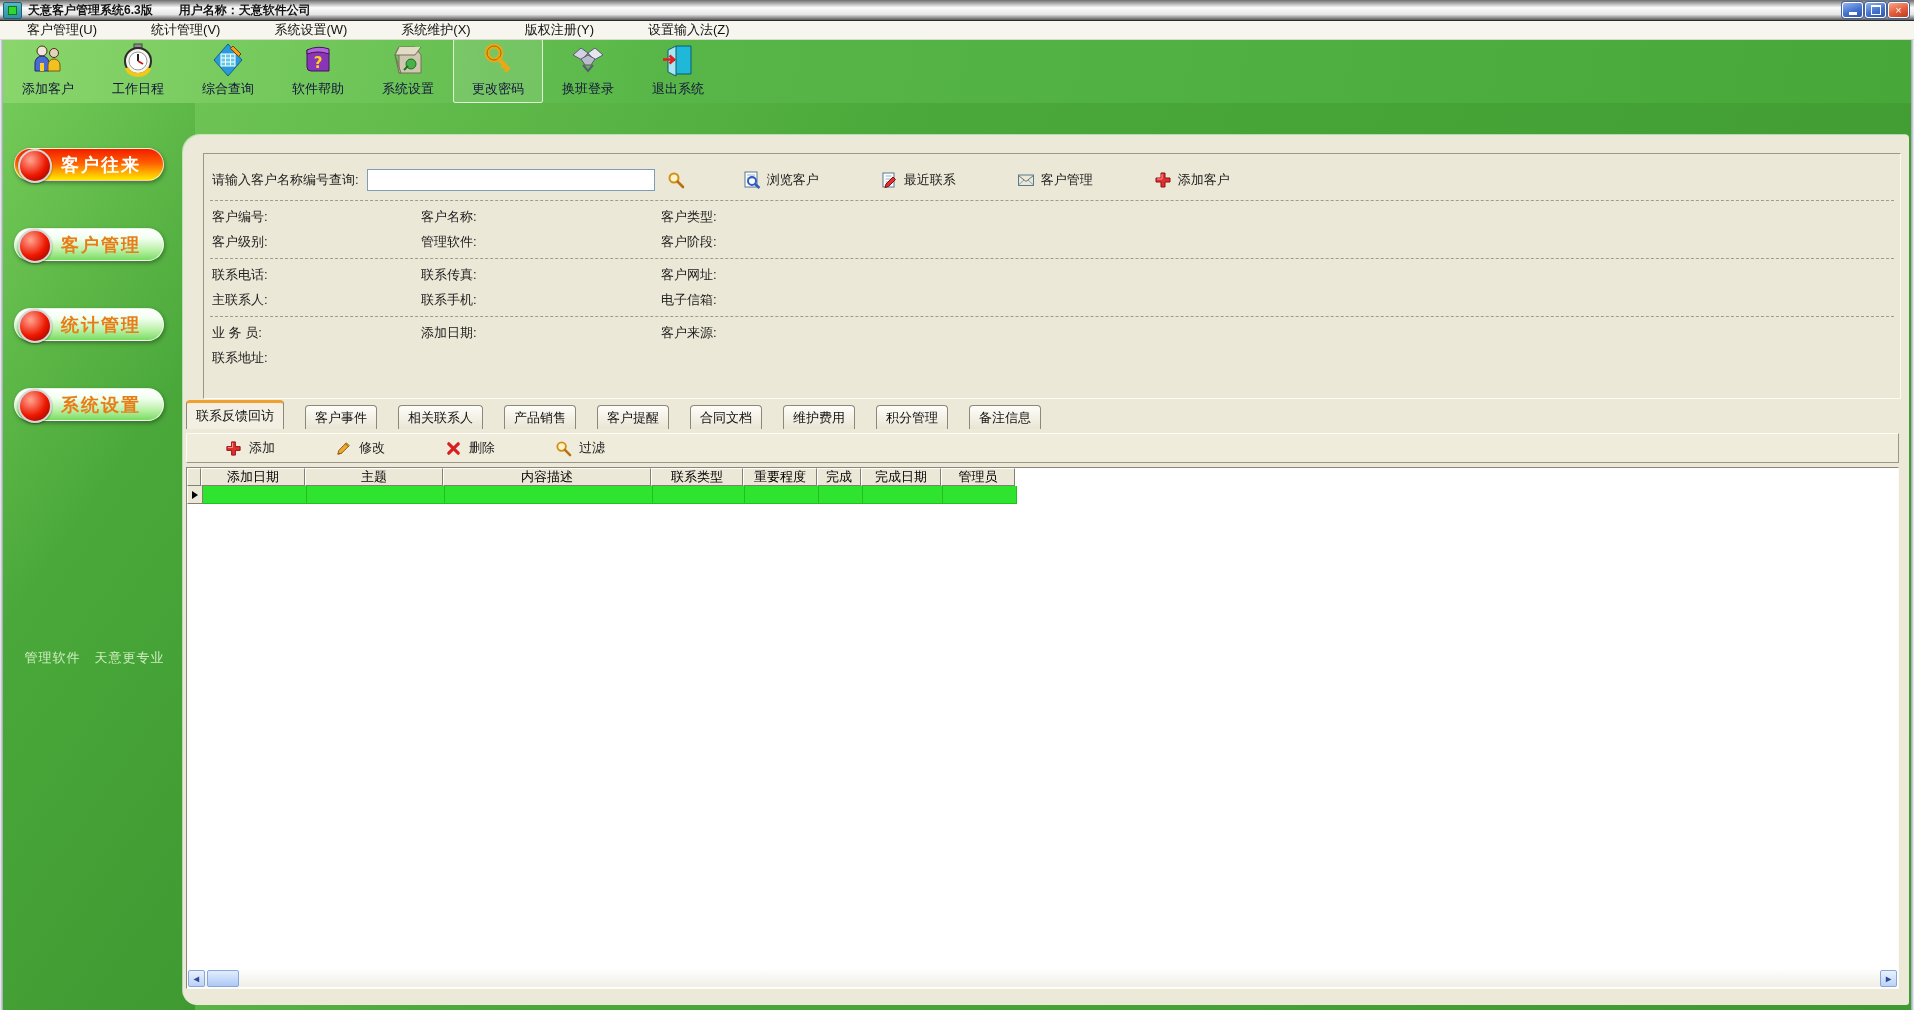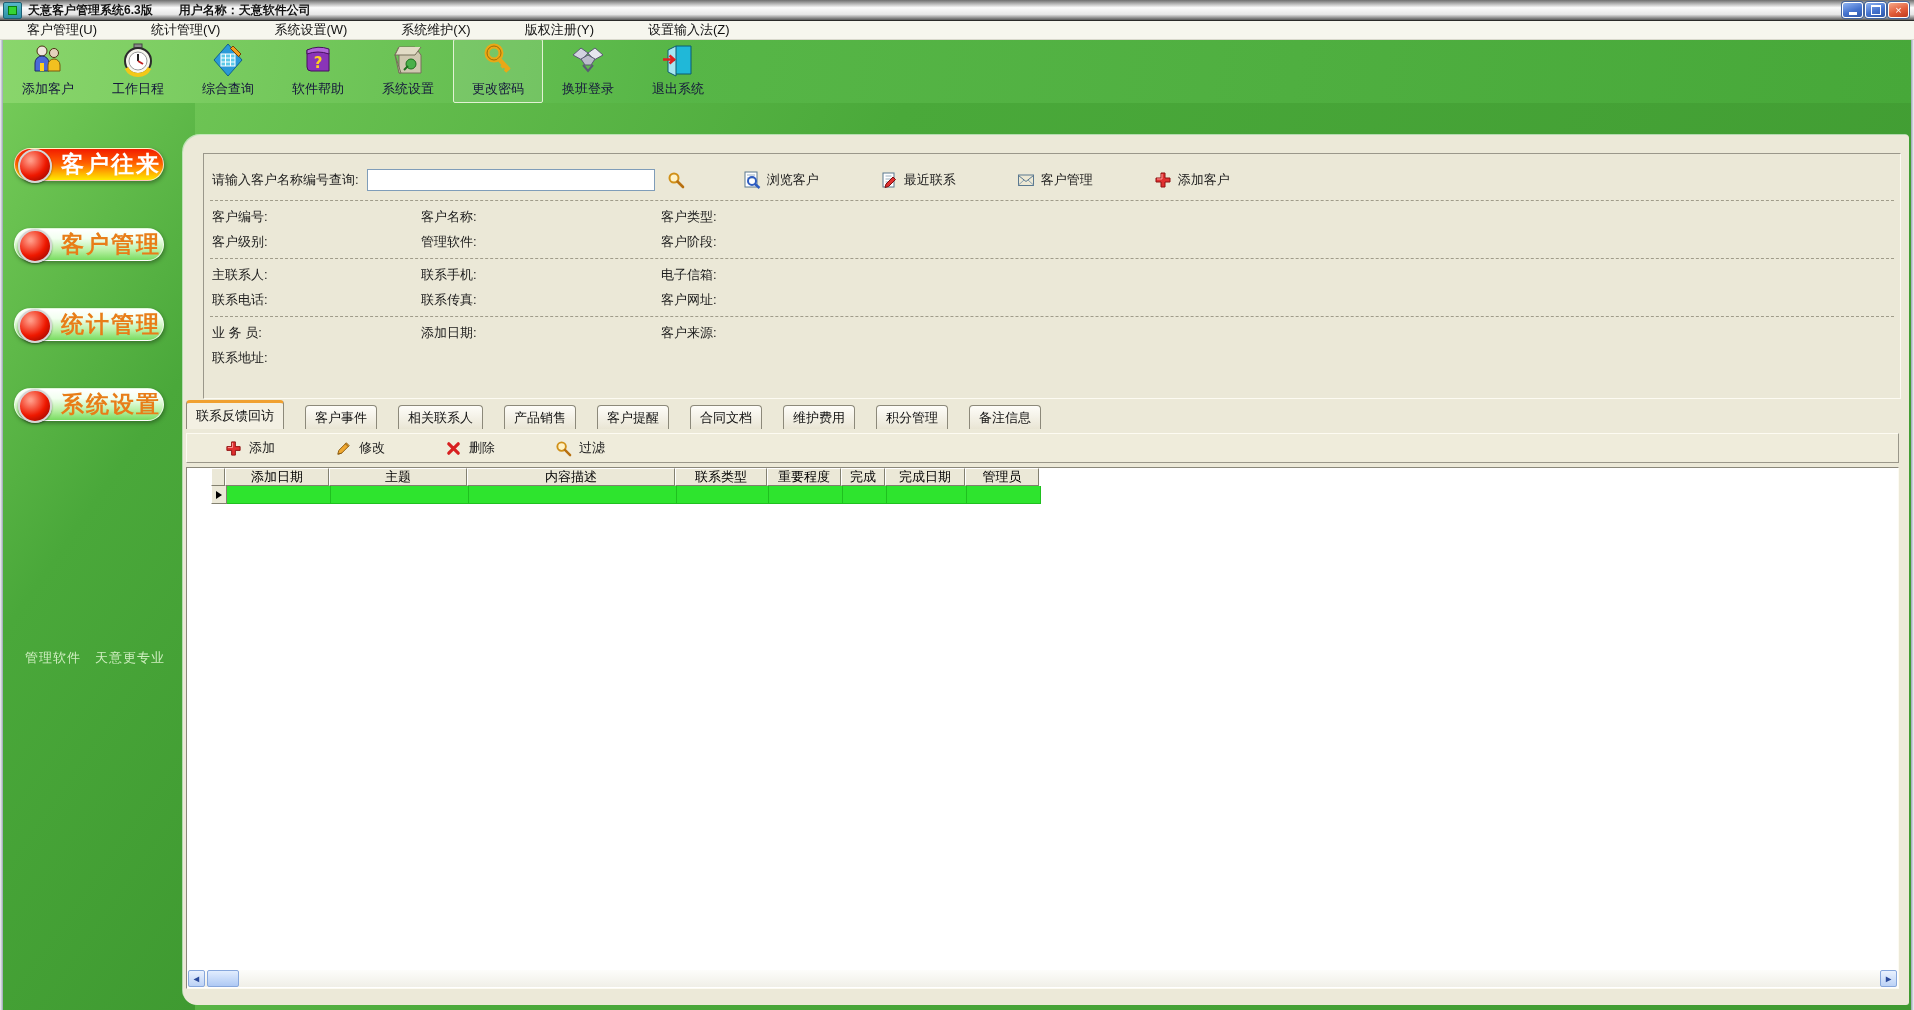--- a/index.html
+++ b/index.html
@@ -43,27 +43,27 @@
   .tbtn.active{border:1px solid #e2f2d4;background:rgba(255,255,255,0.12);border-radius:2px;}
   .ticon{width:34px;height:34px;display:block;}
   .tlabel{font-size:13px;color:#15163c;margin-top:3px;white-space:nowrap;}
   
   .sidebar{position:absolute;left:0;top:103px;width:195px;bottom:0;background:linear-gradient(125deg,#74ca58 0%,#4aa83a 45%,#3f9a31 100%);z-index:10;}
   .pill{position:absolute;left:14px;width:150px;height:33px;border-radius:17px;border:1px solid rgba(255,255,255,0.75);
     box-shadow:1px 2px 4px rgba(0,0,0,0.35);display:flex;align-items:center;cursor:pointer;padding:0;}
   .pill .sphere{position:absolute;left:3px;top:0px;width:30px;height:30px;border-radius:50%;
     background:radial-gradient(circle at 35% 30%,#ff9a86 5%,#ee1800 55%,#7c0000 100%);
     border:2px solid #d6d6d6;box-shadow:0 1px 2px rgba(0,0,0,0.45);}
-  .pill .plabel{margin-left:46px;font-size:23px;font-weight:bold;letter-spacing:2px;white-space:nowrap;}
+  .pill .plabel{margin-left:46px;font-size:18px;font-weight:bold;letter-spacing:2px;white-space:nowrap;}
   .pill.active{background:linear-gradient(180deg,#f21c00 0%,#ff5e00 45%,#ffb400 78%,#ffe800 100%);}
   .pill.active .plabel{color:#fff;}
   .pill.idle{background:linear-gradient(180deg,#ffffff 0%,#f2fff0 30%,#b6f0a2 70%,#79dc61 100%);}
   .pill.idle .plabel{color:#e87d18;}
   .p0{top:45px;} .p1{top:125px;} .p2{top:205px;} .p3{top:285px;}
-  .slogan{position:absolute;top:546px;left:0;width:165px;text-align:right;font-size:13px;color:#cfeec0;letter-spacing:1px;}
+  .slogan{position:absolute;top:546px;left:12px;width:165px;text-align:center;font-size:13px;color:#cfeec0;letter-spacing:1px;}
   
   .main-panel{position:absolute;left:183px;top:135px;right:5px;bottom:5px;background:#ece9d8;
     border-radius:18px 3px 3px 14px;z-index:20;box-shadow:-1px -1px 0 rgba(255,255,255,0.6);}
   .upper-box{position:absolute;left:20px;top:18px;right:8px;height:246px;background:#ebe8d7;
     border:1px solid;border-color:#9a978a #fdfbf2 #fdfbf2 #9a978a;box-sizing:border-box;}
   .search-row{height:40px;display:flex;align-items:center;padding:6px 0 0 8px;font-size:13px;color:#1c1c1c;}
   .search-input{width:288px;height:22px;margin-left:8px;border:1px solid #7f9db9;background:#fff;box-sizing:border-box;font-size:13px;padding:0 3px;}
   .mini-icon{width:18px;height:18px;display:inline-block;vertical-align:middle;}
   .search-mag{margin-left:12px;cursor:pointer;background:none;border:none;padding:0;}
   .link-btn{display:flex;align-items:center;margin-left:55px;background:none;border:none;font-size:13px;color:#1c1c1c;cursor:pointer;padding:2px 3px;}
@@ -78,21 +78,21 @@
   .tab.active{height:26px;background:#f3f0e3;border-top:3px solid #f0a030;font-weight:normal;}
   
   .actionbar{position:absolute;left:3px;top:298px;right:10px;height:30px;background:#efecdb;
     border:1px solid;border-color:#fdfbf2 #9a978a #9a978a #fdfbf2;box-sizing:border-box;
     display:flex;align-items:center;padding-left:16px;}
   .act-btn{display:flex;align-items:center;margin-left:48px;background:none;border:none;font-size:13px;color:#1c1c1c;cursor:pointer;}
   .act-btn:first-child{margin-left:16px;}
   .act-btn .mini-icon{margin-right:7px;width:17px;height:17px;}
   
   .grid-area{position:absolute;left:3px;top:332px;right:10px;bottom:16px;background:#fff;
-    border:1px solid;border-color:#8a877a #fdfbf2 #fdfbf2 #8a877a;box-sizing:border-box;overflow:hidden;padding-left:24px;}
+    border:1px solid;border-color:#8a877a #fdfbf2 #fdfbf2 #8a877a;box-sizing:border-box;overflow:hidden;}
   .grid-header{display:flex;height:18px;}
   .hcell{background:#ebe8d7;border-top:1px solid #fff;border-left:1px solid #fff;border-right:1px solid #82806f;border-bottom:1px solid #82806f;
     box-sizing:border-box;font-size:13px;color:#000;display:flex;align-items:center;justify-content:center;cursor:pointer;overflow:hidden;white-space:nowrap;}
   .grid-selrow{display:flex;height:18px;cursor:pointer;}
   .scell{background:#2ee42e;border-right:1px solid #1fc01f;border-bottom:1px solid #1fc01f;box-sizing:border-box;}
   .ind-cell{background:#ebe8d7;border-right:1px solid #82806f;border-bottom:1px solid #82806f;border-left:1px solid #fff;display:flex;align-items:center;justify-content:center;}
   .tri{width:0;height:0;border-left:6px solid #000;border-top:4px solid transparent;border-bottom:4px solid transparent;}
   .c0{width:14px;} .c1{width:104px;} .c2{width:138px;} .c3{width:208px;} .c4{width:92px;}
   .c5{width:74px;} .c6{width:44px;} .c7{width:80px;} .c8{width:74px;}
   
@@ -320,28 +320,28 @@
         <span>客户级别:</span>
         <span>管理软件:</span>
         <span>客户阶段:</span>
       </div>
     </div>
 
     <div class="dash"></div>
 
     <div class="fblock">
       <div class="frow">
+        <span>联系电话:</span>
+        <span>联系传真:</span>
+        <span>客户网址:</span>
+      </div>
+      <div class="frow">
         <span>主联系人:</span>
         <span>联系手机:</span>
         <span>电子信箱:</span>
-      </div>
-      <div class="frow">
-        <span>联系电话:</span>
-        <span>联系传真:</span>
-        <span>客户网址:</span>
       </div>
     </div>
 
     <div class="dash"></div>
 
     <div class="fblock">
       <div class="frow">
         <span>业 务 员:</span>
         <span>添加日期:</span>
         <span>客户来源:</span>

